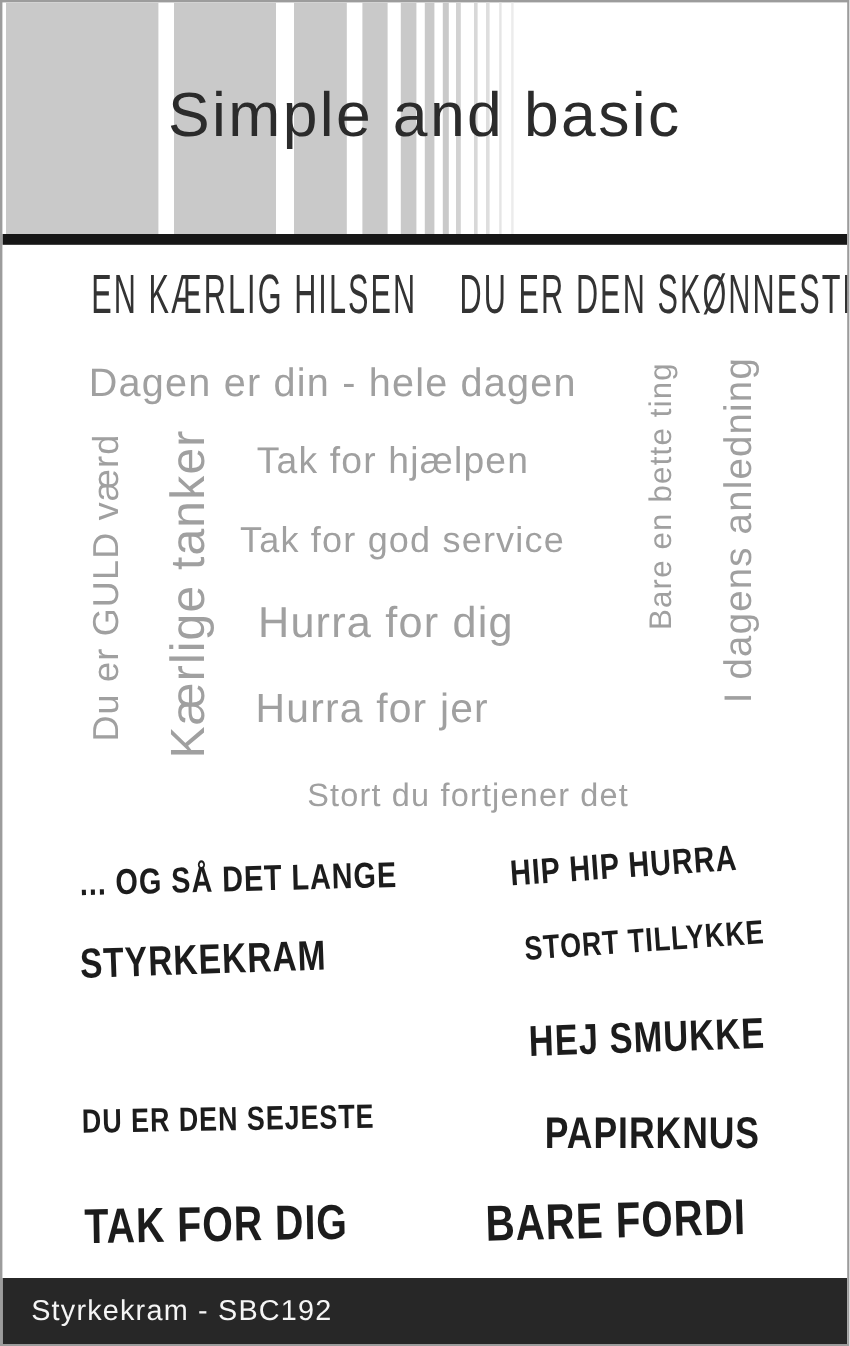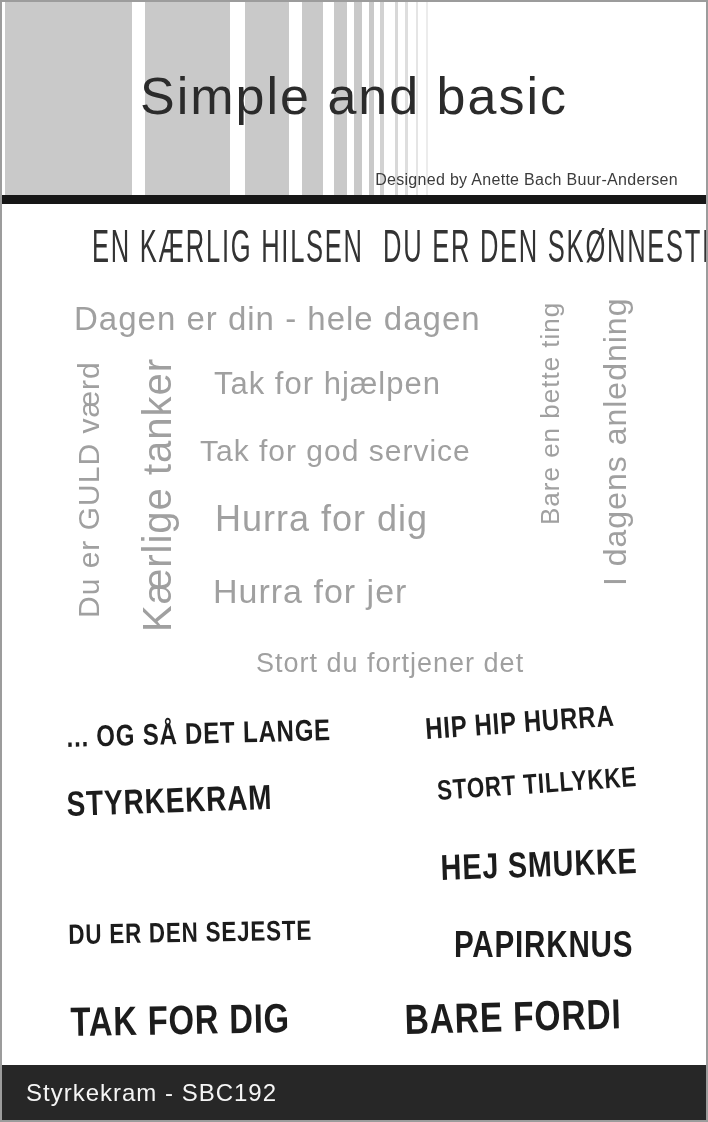--- a/index.html
+++ b/index.html
@@ -65,25 +65,24 @@
     <div class="stripe" style="left:300px;width:21px;"></div>
     <div class="stripe" style="left:332px;width:13px;"></div>
     <div class="stripe" style="left:352px;width:8px;"></div>
     <div class="stripe" style="left:367px;width:5px;"></div>
     <div class="stripe" style="left:378px;width:4px;background:#d2d2d2;"></div>
     <div class="stripe" style="left:393px;width:3px;background:#d8d8d8;"></div>
     <div class="stripe" style="left:403px;width:3px;background:#dedede;"></div>
     <div class="stripe" style="left:414px;width:2px;background:#e5e5e5;"></div>
     <div class="stripe" style="left:424px;width:2px;background:#ececec;"></div>
     <div class="brand-title">Simple and basic</div>
-    <div class="credit">Designed by Anette Bach Buur-Andersen</div>
   </div>
   <div class="divider"></div>
 
-  <div class="ph skinny" style="left:74px;top:221px;margin-left:16px;">
+  <div class="ph skinny" style="left:74px;top:221px;">
     <span class="inner">En kærlig hilsen</span>
   </div>
   <div class="ph skinny" style="left:381px;top:221px;">
     <span class="inner">Du er den skønneste</span>
   </div>
 
   <div class="ph thin" style="left:72px;top:298px;font-size:33px;">Dagen er din - hele dagen</div>
   <div class="ph thin" style="left:212px;top:364px;font-size:31px;">Tak for hjælpen</div>
   <div class="ph thin" style="left:198px;top:432px;font-size:30px;">Tak for god service</div>
   <div class="ph thin" style="left:213px;top:496px;font-size:36px;">Hurra for dig</div>

